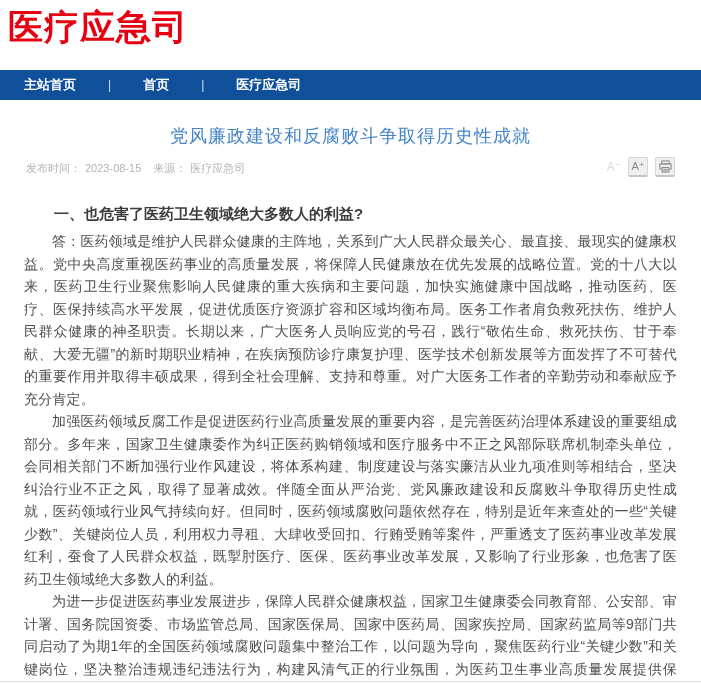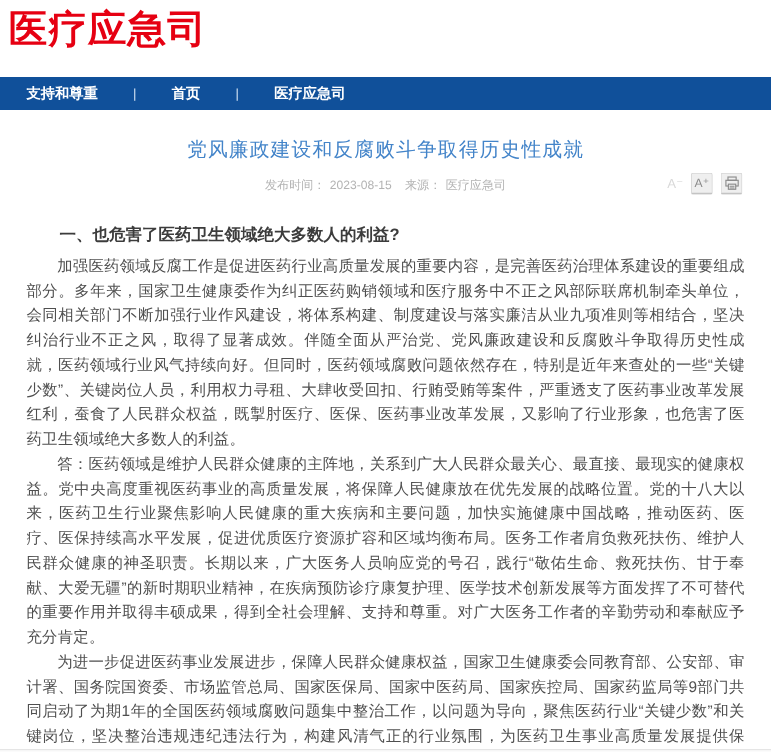--- a/index.html
+++ b/index.html
@@ -17,21 +17,21 @@
             padding-left:18px; }
   .nav-item { color:#ffffff; font-size:13px; font-weight:bold; cursor:pointer;
               padding:0 6px; white-space:nowrap; }
   .nav-sep { color:#cfe0f2; font-size:12px; margin:0 26px; }
 
   
   .article { position:relative; padding:24px 24px 0 24px; }
   .article-title { text-align:center; color:#4384c9; font-size:18px;
                    font-weight:normal; letter-spacing:1px; }
   .meta-row { position:relative; margin-top:13px; height:22px; }
-  .meta-text { text-align:center; color:#b3b3b3; font-size:11px; }
+  .meta-text { color:#b3b3b3; font-size:11px; }
   .meta-text span { margin:0 2px; }
   .meta-src-label { margin-left:10px !important; }
 
   .tools { position:absolute; right:2px; top:-4px; display:flex;
            align-items:center; gap:7px; }
   .tool-faint { color:#d9d9d9; font-size:12px; cursor:pointer; }
   .tool-box { width:20px; height:20px; background:#efefef;
               border:1px solid #d6d6d6; border-bottom:2px solid #c4c4c4;
               display:flex; align-items:center; justify-content:center;
               font-size:11px; color:#8a8a8a; cursor:pointer; border-radius:2px; }
@@ -47,21 +47,21 @@
                       background:#fbfbfb; }
 </style>
 </head>
 <body>
 
 <div class="site-header">
   <div class="site-logo">医疗应急司</div>
 </div>
 
 <div class="navbar">
-  <span class="nav-item">支持和尊重</span>
+  <span class="nav-item">主站首页</span>
   <span class="nav-sep">|</span>
   <span class="nav-item">首页</span>
   <span class="nav-sep">|</span>
   <span class="nav-item">医疗应急司</span>
 </div>
 
 <div class="article">
 
   <h1 class="article-title">党风廉政建设和反腐败斗争取得历史性成就</h1>
 
@@ -79,20 +79,20 @@
           <rect x="3.4" y="8" width="7.2" height="5" fill="#efefef" stroke="#8a8a8a" stroke-width="1.1"></rect>
           <line x1="4.6" y1="10" x2="9.4" y2="10" stroke="#8a8a8a" stroke-width="1"></line>
           <line x1="4.6" y1="11.7" x2="9.4" y2="11.7" stroke="#8a8a8a" stroke-width="1"></line>
         </svg>
       </span>
     </div>
   </div>
 
   <div class="article-body">
     <div class="question">一、也危害了医药卫生领域绝大多数人的利益?</div>
+    <p class="para">答：医药领域是维护人民群众健康的主阵地，关系到广大人民群众最关心、最直接、最现实的健康权益。党中央高度重视医药事业的高质量发展，将保障人民健康放在优先发展的战略位置。党的十八大以来，医药卫生行业聚焦影响人民健康的重大疾病和主要问题，加快实施健康中国战略，推动医药、医疗、医保持续高水平发展，促进优质医疗资源扩容和区域均衡布局。医务工作者肩负救死扶伤、维护人民群众健康的神圣职责。长期以来，广大医务人员响应党的号召，践行“敬佑生命、救死扶伤、甘于奉献、大爱无疆”的新时期职业精神，在疾病预防诊疗康复护理、医学技术创新发展等方面发挥了不可替代的重要作用并取得丰硕成果，得到全社会理解、支持和尊重。对广大医务工作者的辛勤劳动和奉献应予充分肯定。</p>
     <p class="para">加强医药领域反腐工作是促进医药行业高质量发展的重要内容，是完善医药治理体系建设的重要组成部分。多年来，国家卫生健康委作为纠正医药购销领域和医疗服务中不正之风部际联席机制牵头单位，会同相关部门不断加强行业作风建设，将体系构建、制度建设与落实廉洁从业九项准则等相结合，坚决纠治行业不正之风，取得了显著成效。伴随全面从严治党、党风廉政建设和反腐败斗争取得历史性成就，医药领域行业风气持续向好。但同时，医药领域腐败问题依然存在，特别是近年来查处的一些“关键少数”、关键岗位人员，利用权力寻租、大肆收受回扣、行贿受贿等案件，严重透支了医药事业改革发展红利，蚕食了人民群众权益，既掣肘医疗、医保、医药事业改革发展，又影响了行业形象，也危害了医药卫生领域绝大多数人的利益。</p>
-    <p class="para">答：医药领域是维护人民群众健康的主阵地，关系到广大人民群众最关心、最直接、最现实的健康权益。党中央高度重视医药事业的高质量发展，将保障人民健康放在优先发展的战略位置。党的十八大以来，医药卫生行业聚焦影响人民健康的重大疾病和主要问题，加快实施健康中国战略，推动医药、医疗、医保持续高水平发展，促进优质医疗资源扩容和区域均衡布局。医务工作者肩负救死扶伤、维护人民群众健康的神圣职责。长期以来，广大医务人员响应党的号召，践行“敬佑生命、救死扶伤、甘于奉献、大爱无疆”的新时期职业精神，在疾病预防诊疗康复护理、医学技术创新发展等方面发挥了不可替代的重要作用并取得丰硕成果，得到全社会理解、支持和尊重。对广大医务工作者的辛勤劳动和奉献应予充分肯定。</p>
     <p class="para">为进一步促进医药事业发展进步，保障人民群众健康权益，国家卫生健康委会同教育部、公安部、审计署、国务院国资委、市场监管总局、国家医保局、国家中医药局、国家疾控局、国家药监局等9部门共同启动了为期1年的全国医药领域腐败问题集中整治工作，以问题为导向，聚焦医药行业“关键少数”和关键岗位，坚决整治违规违纪违法行为，构建风清气正的行业氛围，为医药卫生事业高质量发展提供保障。</p>
   </div>
 
 </div>
 
 <div class="page-footer-line"></div>
 
 </body></html>

